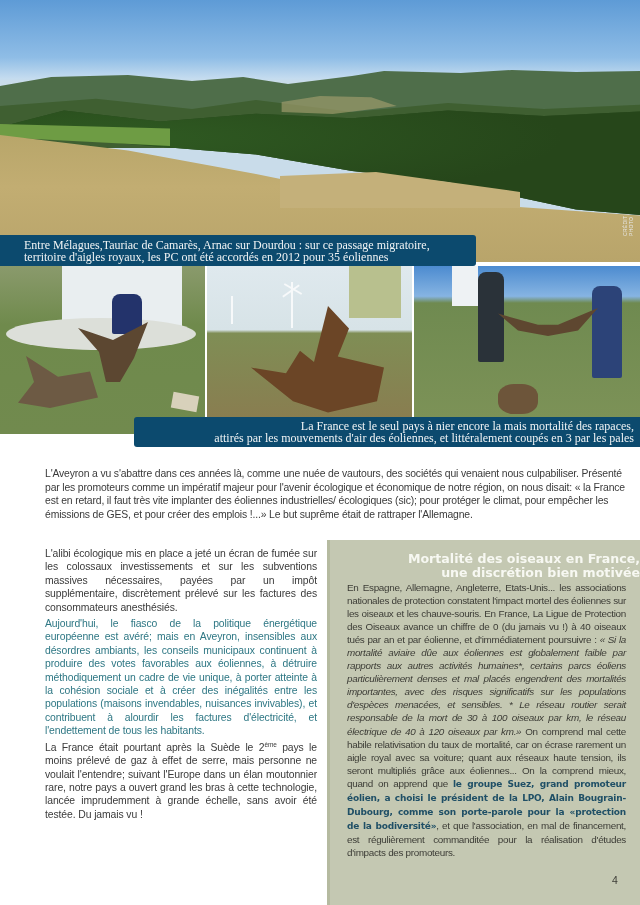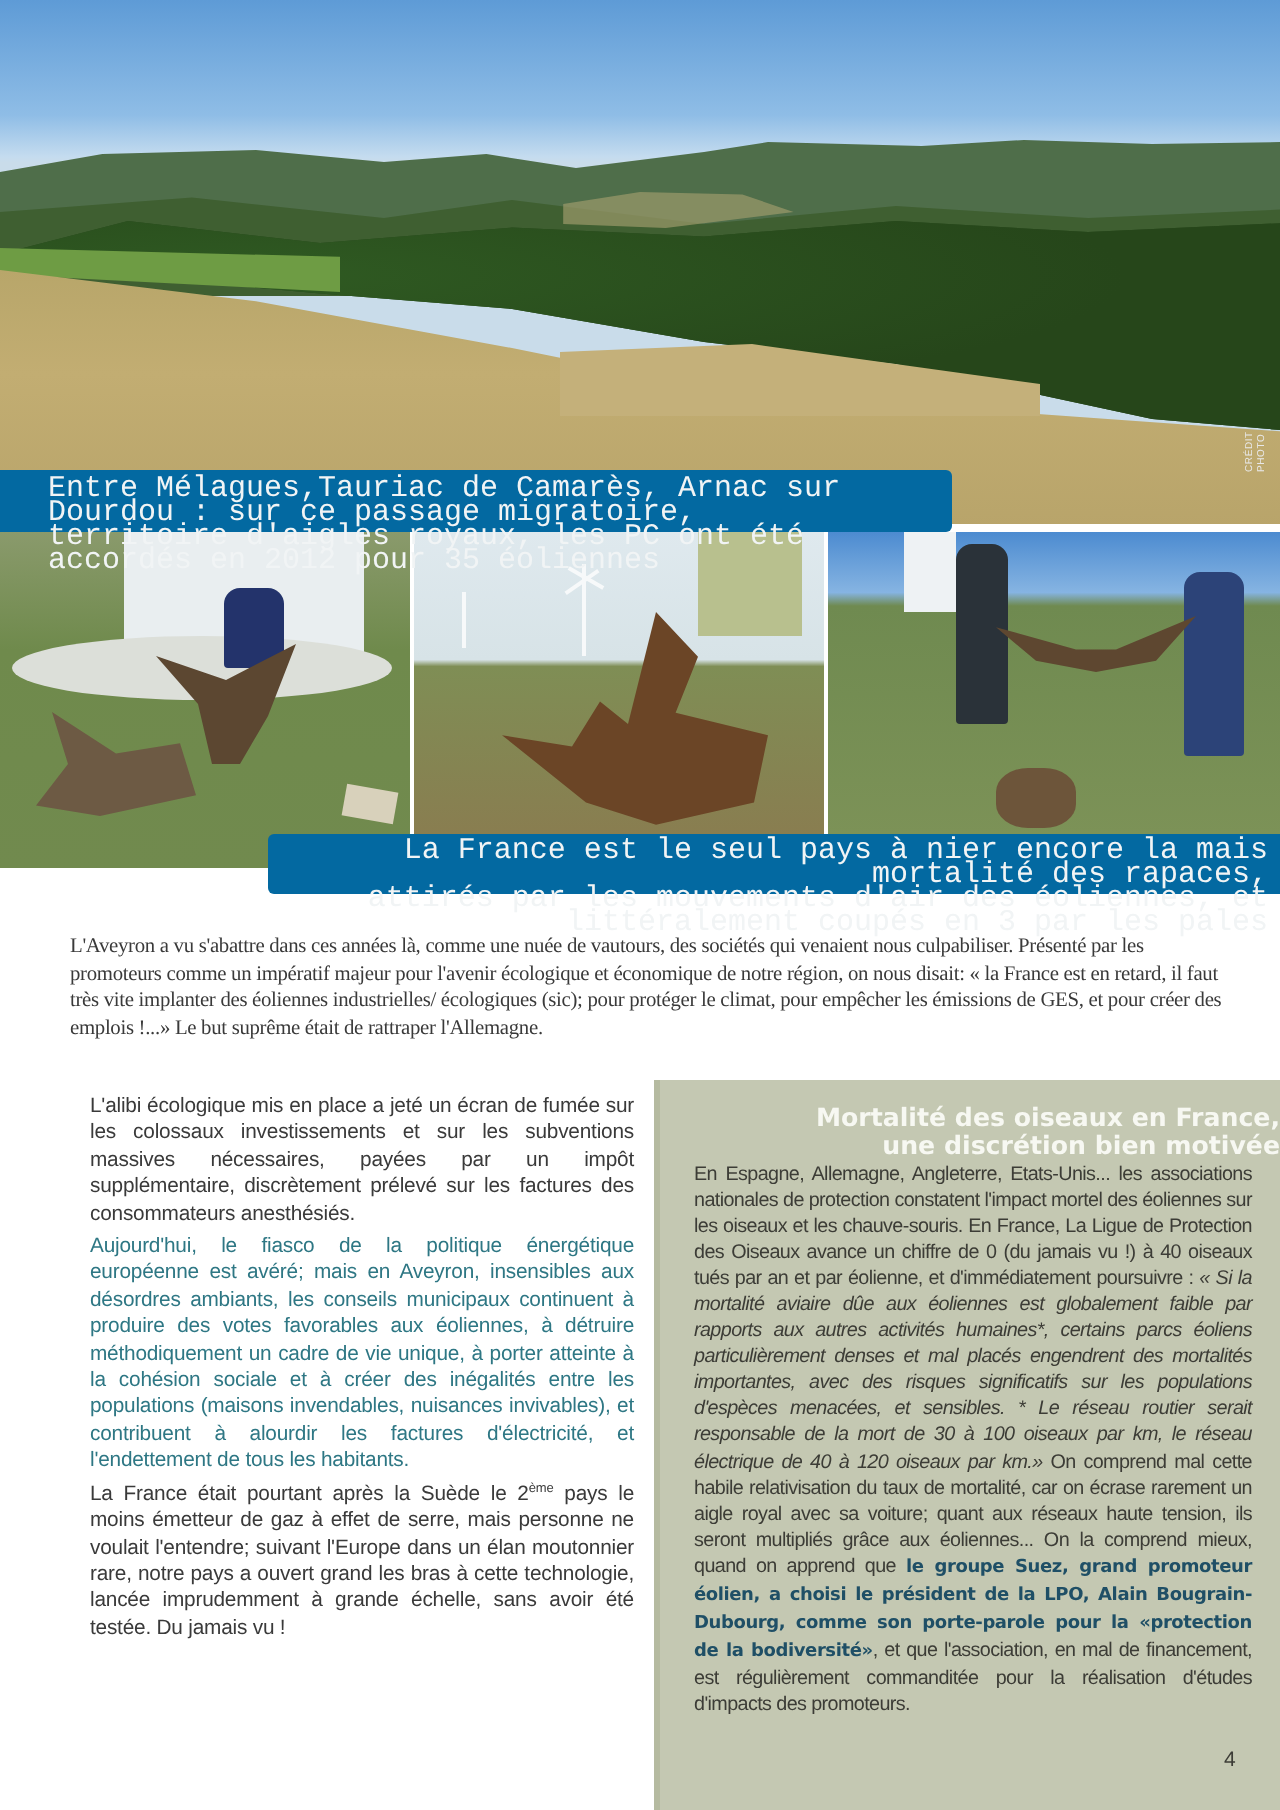--- a/index.html
+++ b/index.html
@@ -49,22 +49,22 @@
   }
   .photo-credit {
     position: absolute; left: 622px; top: 196px; width: 10px; height: 40px;
     writing-mode: vertical-rl; transform: rotate(180deg);
     font-size: 5px; color: #e8e8e8; letter-spacing: .3px;
     font-family: "Liberation Sans", sans-serif;
   }
 
   
   .caption {
-    position: absolute; background: #0369a1; color: #f1f4f5;
-    font-family: Liberation Mono, monospace; font-size: 15px; line-height: 12px;
+    position: absolute; background: #0c4a6e; color: #f1f4f5;
+    font-family: Liberation Serif, serif; font-size: 12px; line-height: 12px;
     border-radius: 0 3px 3px 0;
   }
   .caption-top { left: 0; top: 235px; width: 476px; height: 31px; padding: 4px 8px 0 24px; }
   .caption-bottom { left: 134px; top: 417px; width: 506px; height: 30px; padding: 3px 6px 0 4px; text-align: right; border-radius: 3px 0 0 3px; }
 
   
   .strip { position: absolute; left: 0; top: 266px; width: 640px; height: 168px; overflow: hidden; }
   .ph { position: absolute; top: 0; height: 168px; overflow: hidden; }
   .ph1 { left: 0; width: 205px; background: linear-gradient(180deg, #8a9a6c 0%, #6f8a4c 35%, #718a4e 100%); }
   .ph1 .tower { position: absolute; left: 62px; top: 0; width: 120px; height: 70px; background: #e9eef0; }
@@ -86,22 +86,22 @@
 
   .ph3 { left: 414px; width: 226px; background: linear-gradient(180deg, #4c8bd0 0%, #86b4e2 18%, #6f8a50 22%, #7e9358 100%); }
   .ph3 .tower { position: absolute; left: 38px; top: 0; width: 26px; height: 40px; background: #eef2f4; }
   .ph3 .man1 { position: absolute; left: 64px; top: 6px; width: 26px; height: 90px; background: #2a3239; border-radius: 8px 8px 2px 2px; }
   .ph3 .man2 { position: absolute; left: 178px; top: 20px; width: 30px; height: 92px; background: #2c4378; border-radius: 8px 8px 2px 2px; }
   .ph3 .bird { position: absolute; left: 84px; top: 42px; width: 100px; height: 28px; background: #5e4730; clip-path: polygon(0 20%, 40% 60%, 60% 60%, 100% 0, 80% 80%, 50% 100%, 20% 80%); }
   .ph3 .bird-s { position: absolute; left: 84px; top: 118px; width: 40px; height: 30px; background: #6d553a; border-radius: 40%; }
 
   
   .lead {
-    position: absolute; left: 35px; top: 467px; width: 580px;
-    font-family: Liberation Serif, serif; font-size: 10.4px; line-height: 13.5px; color: #3a3a3a;
+    position: absolute; left: 45px; top: 467px; width: 580px;
+    font-family: Liberation Sans, sans-serif; font-size: 10.4px; line-height: 13.5px; color: #3a3a3a;
     letter-spacing: -0.15px;
   }
   .col {
     position: absolute; left: 45px; top: 547px; width: 272px;
     font-family: "Liberation Sans", sans-serif; font-size: 10.4px; line-height: 13.4px;
     text-align: justify; color: #3a3a3a; letter-spacing: -0.1px;
   }
   .col p { margin-bottom: 3px; }
   .col p.teal { color: #2e7784; }
   sup { font-size: 6.5px; line-height: 0; vertical-align: 4px; }
@@ -174,21 +174,21 @@
 <div class="caption caption-bottom">
   <div>La France est le seul pays à nier encore la mais mortalité des rapaces,</div>
   <div>attirés par les mouvements d'air des éoliennes, et littéralement coupés en 3 par les pales</div>
 </div>
 
 <p class="lead">L'Aveyron a vu s'abattre dans ces années là, comme une nuée de vautours, des sociétés qui venaient nous culpabiliser. Présenté par les promoteurs comme un impératif majeur pour l'avenir écologique et économique de notre région, on nous disait: « la France est en retard, il faut très vite implanter des éoliennes industrielles/ écologiques (sic); pour protéger le climat, pour empêcher les émissions de GES, et pour créer des emplois !...» Le but suprême était de rattraper l'Allemagne.</p>
 
 <div class="col">
   <p>L'alibi écologique mis en place a jeté un écran de fumée sur les colossaux investissements et sur les subventions massives nécessaires, payées par un impôt supplémentaire, discrètement prélevé sur les factures des consommateurs anesthésiés.</p>
   <p class="teal">Aujourd'hui, le fiasco de la politique énergétique européenne est avéré; mais en Aveyron, insensibles aux désordres ambiants, les conseils municipaux continuent à produire des votes favorables aux éoliennes, à détruire méthodiquement un cadre de vie unique, à porter atteinte à la cohésion sociale et à créer des inégalités entre les populations (maisons invendables, nuisances invivables), et contribuent à alourdir les factures d'électricité, et l'endettement de tous les habitants.</p>
-  <p><span>La France était pourtant après la Suède le 2</span><sup>ème</sup><span> pays le moins émetteur de gaz à effet de serre, mais personne ne voulait l'entendre; suivant l'Europe dans un élan moutonnier rare, notre pays a ouvert grand les bras à cette technologie, lancée imprudemment à grande échelle, sans avoir été testée. Du jamais vu !</span></p>
+  <p><span>La France était pourtant après la Suède le 2</span><sup>ème</sup><span> pays le moins prélevé de gaz à effet de serre, mais personne ne voulait l'entendre; suivant l'Europe dans un élan moutonnier rare, notre pays a ouvert grand les bras à cette technologie, lancée imprudemment à grande échelle, sans avoir été testée. Du jamais vu !</span></p>
 </div>
 
 <aside class="sidebar">
   <h2>
     <span>Mortalité des oiseaux en France,</span><br>
     <span>une discrétion bien motivée</span>
   </h2>
   <p class="sb-body"><span>En Espagne, Allemagne, Angleterre, Etats-Unis... les associations nationales de protection constatent l'impact mortel des éoliennes sur les oiseaux et les chauve-souris. En France, La Ligue de Protection des Oiseaux avance un chiffre de 0 (du jamais vu !) à 40 oiseaux tués par an et par éolienne, et d'immédiatement poursuivre : </span><em>« Si la mortalité aviaire dûe aux éoliennes est globalement faible par rapports aux autres activités humaines*, certains parcs éoliens particulièrement denses et mal placés engendrent des mortalités importantes, avec des risques significatifs sur les populations d'espèces menacées, et sensibles. * Le réseau routier serait responsable de la mort de 30 à 100 oiseaux par km, le réseau électrique de 40 à 120 oiseaux par km.»</em><span> On comprend mal cette habile relativisation du taux de mortalité, car on écrase rarement un aigle royal avec sa voiture; quant aux réseaux haute tension, ils seront multipliés grâce aux éoliennes... On la comprend mieux, quand on apprend que </span><strong>le groupe Suez, grand promoteur éolien, a choisi le président de la LPO, Alain Bougrain-Dubourg, comme son porte-parole pour la «protection de la bodiversité»</strong><span>, et que l'association, en mal de financement, est régulièrement commanditée pour la réalisation d'études d'impacts des promoteurs.</span></p>
 </aside>
 

